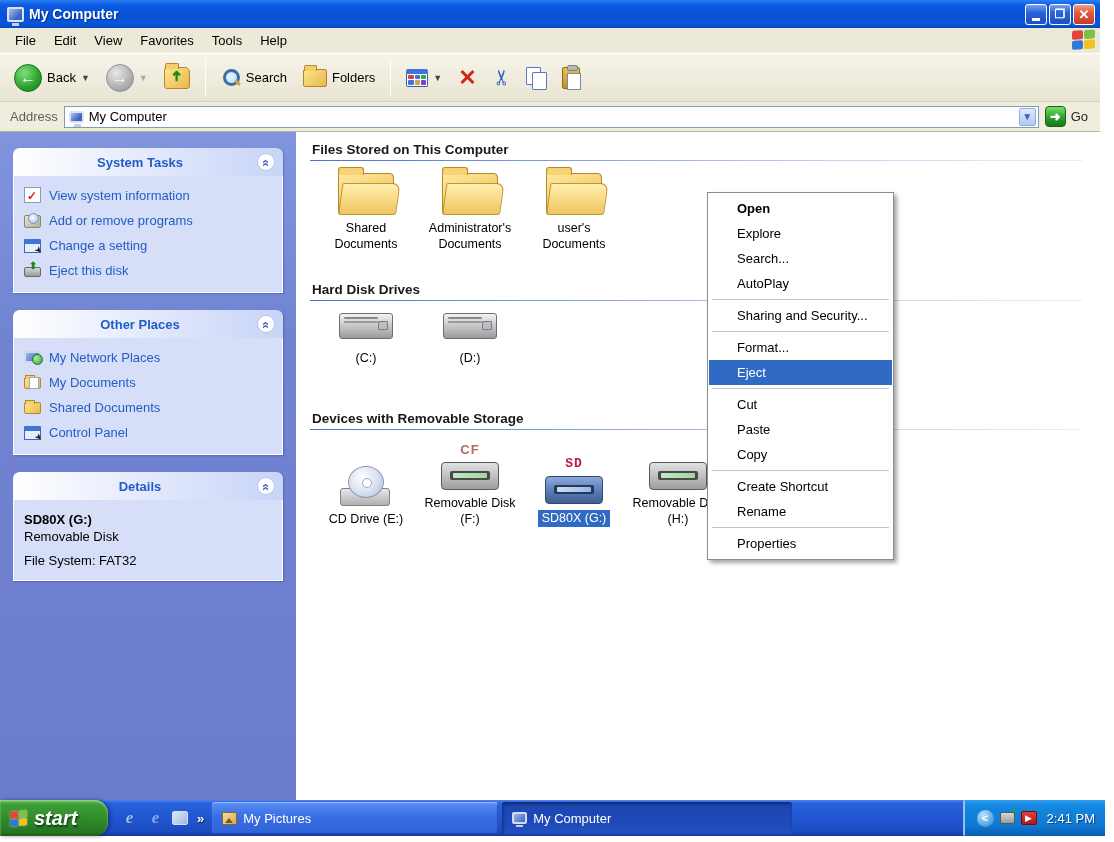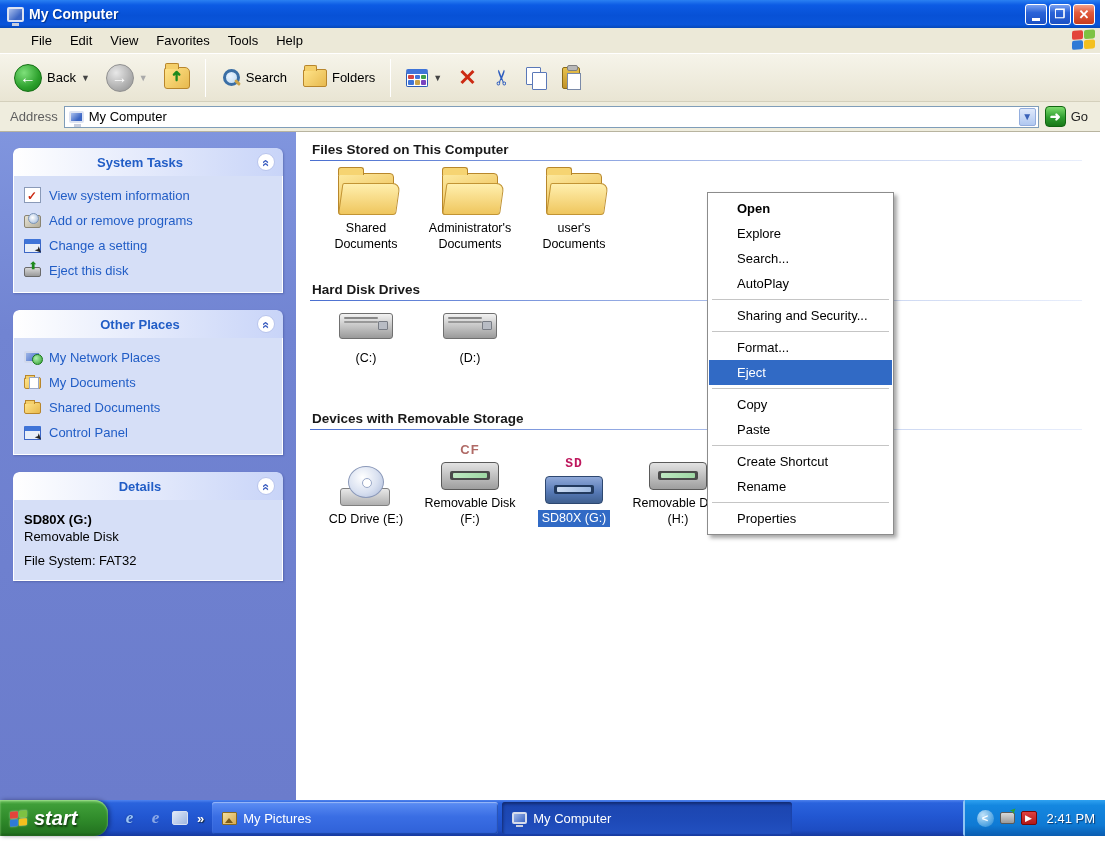--- a/index.html
+++ b/index.html
@@ -13,21 +13,21 @@
     display:flex; align-items:center; padding:0 5px; }
   .titlebar .t-icon { width:17px; height:15px; margin:0 5px 0 2px; }
   .title-text { color:#fff; font-weight:bold; font-size:14px; text-shadow:1px 1px 1px #00318c; flex:1; }
   .winbtns { display:flex; gap:2px; }
   .wbtn { width:22px; height:21px; border-radius:3px; border:1px solid #fff; color:#fff; font-size:12px; font-weight:bold;
     display:flex; align-items:center; justify-content:center; background:linear-gradient(180deg,#7ba1f0,#2a63d8 40%,#1c50c4); }
   .wbtn.close { background:linear-gradient(180deg,#f2a08a,#e25a3c 40%,#c83c1e); font-size:13px; }
   .wbtn .glyph { line-height:1; }
   .wbtn.min .glyph { align-self:flex-end; margin:0 0 3px 0; width:8px; height:3px; background:#fff; }
 
-  .menubar { height:26px; background:#ECE9D8; display:flex; align-items:center; border-bottom:1px solid #fff; padding-left:22px; }
+  .menubar { height:26px; background:#ECE9D8; display:flex; align-items:center; border-bottom:1px solid #fff; padding-left:6px; }
   .menu-item { font-size:13px; color:#000; padding:4px 9px; cursor:default; }
   .menubar .spacer { flex:1; }
   .winflag { width:26px; height:22px; margin-right:2px; position:relative; display:grid; grid-template-columns:11px 11px; grid-template-rows:9px 9px; gap:1px; transform:skewY(-4deg); }
   .winflag i { border-radius:2px; }
   .winflag i:nth-child(1){background:#E3443B;} .winflag i:nth-child(2){background:#7DC242;}
   .winflag i:nth-child(3){background:#2F7AD6;} .winflag i:nth-child(4){background:#F4C01E;}
 
   
   .toolbar { height:48px; background:linear-gradient(180deg,#F6F4EA,#E9E5D3); border-bottom:1px solid #D4D0BC;
     display:flex; align-items:center; padding:0 8px; gap:4px; }
@@ -421,22 +421,23 @@
       <div class="ctx-item bold">Open</div>
       <div class="ctx-item">Explore</div>
       <div class="ctx-item">Search...</div>
       <div class="ctx-item">AutoPlay</div>
       <div class="ctx-sep"></div>
       <div class="ctx-item">Sharing and Security...</div>
       <div class="ctx-sep"></div>
       <div class="ctx-item">Format...</div>
       <div class="ctx-item selected">Eject</div>
       <div class="ctx-sep"></div>
+      <div class="ctx-item">Cut</div>
+      <div class="ctx-item">Paste</div>
       <div class="ctx-item">Copy</div>
-      <div class="ctx-item">Paste</div>
       <div class="ctx-sep"></div>
       <div class="ctx-item">Create Shortcut</div>
       <div class="ctx-item">Rename</div>
       <div class="ctx-sep"></div>
       <div class="ctx-item">Properties</div>
     </div>
   </div>
 
   <div class="taskbar">
     <div class="start-btn">

